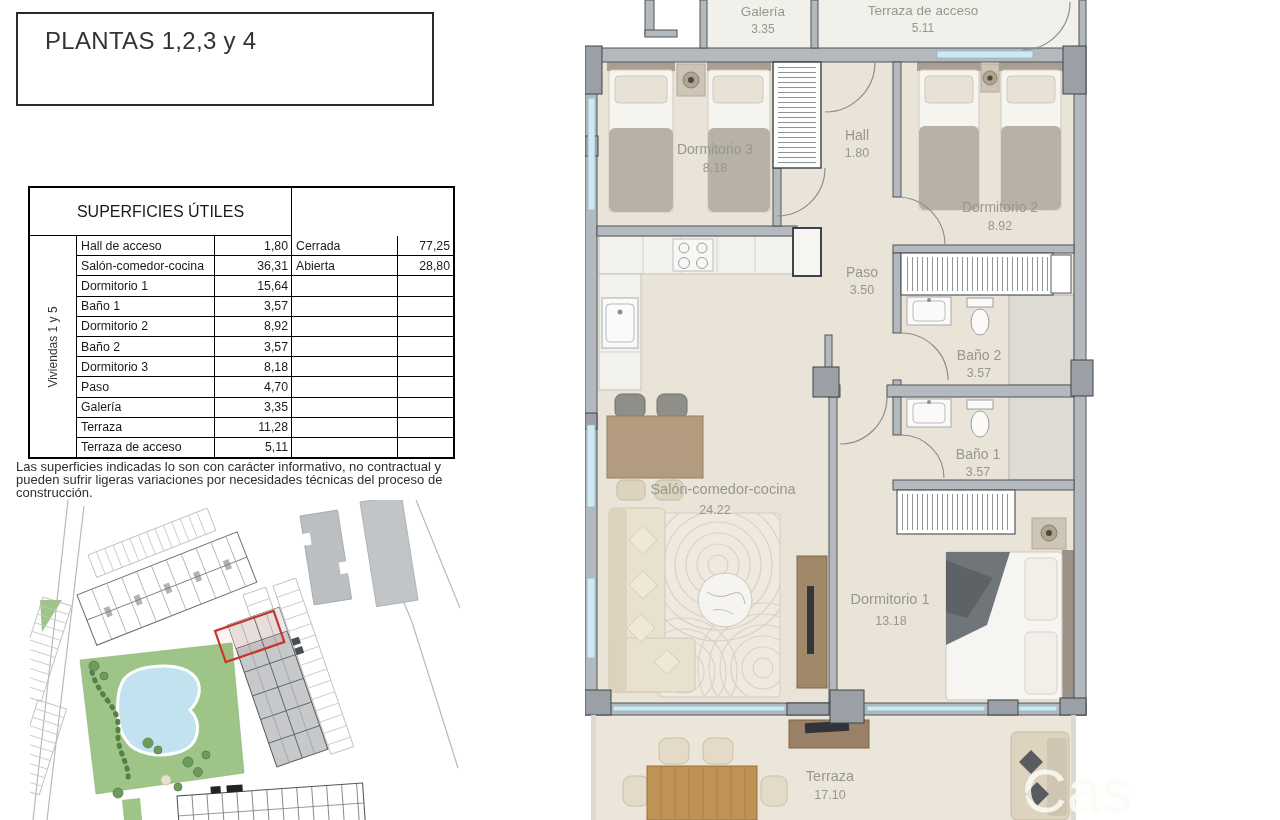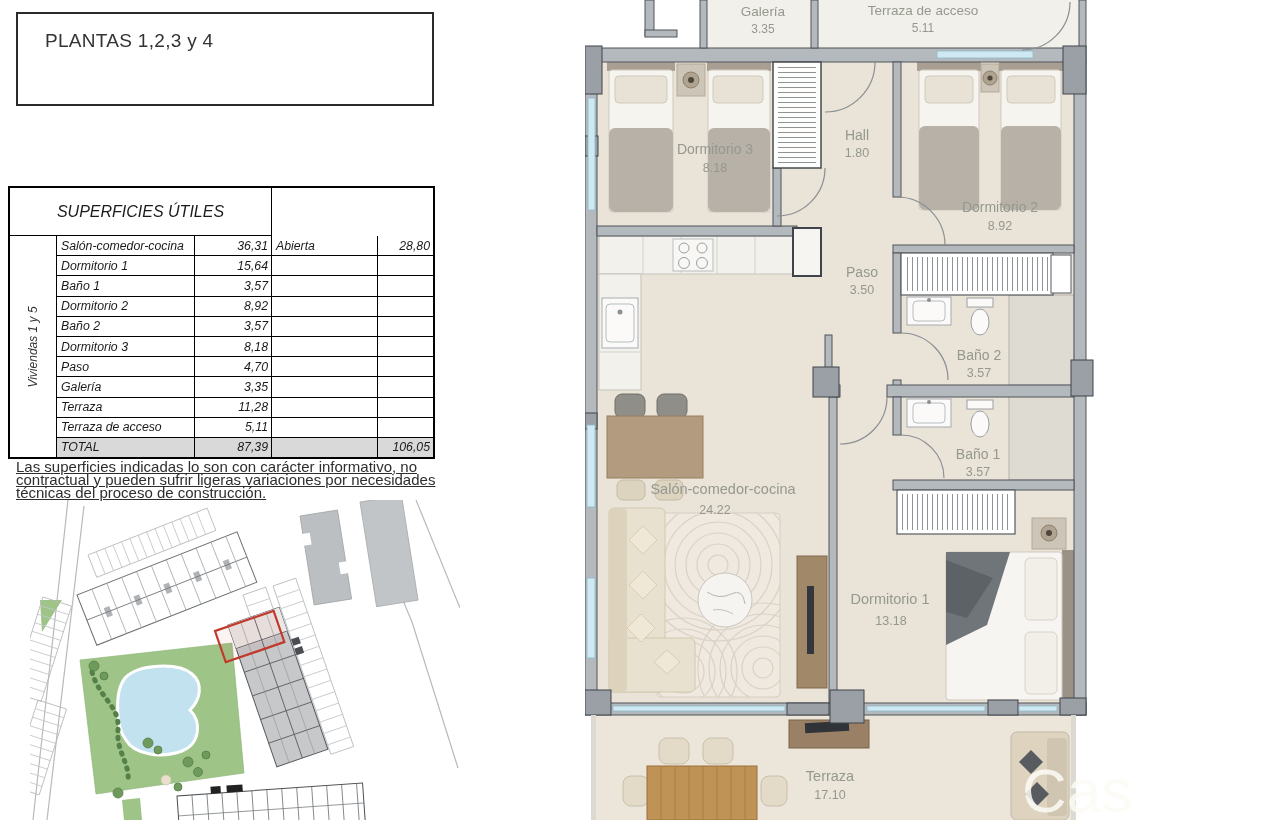--- a/index.html
+++ b/index.html
@@ -2,48 +2,48 @@
 <html><head>
 <meta charset="utf-8">
 <style>
   html,body{margin:0;padding:0;background:#fff;}
   #stage{position:relative;width:1280px;height:820px;background:#ffffff;overflow:hidden;
          font-family:"Liberation Sans",sans-serif;}
 
   
   .title-box{position:absolute;left:16px;top:12px;width:418px;height:94px;
              border:2px solid #2b2b2b;box-sizing:border-box;padding:13px 0 0 27px;
-             color:#333;font-size:19px;line-height:27px;letter-spacing:.3px;}
+             color:#333;font-size:24px;line-height:27px;letter-spacing:.3px;}
 
   
-  .stable{position:absolute;left:8px;top:186px;width:423px;
+  .stable{position:absolute;left:28px;top:186px;width:423px;
           display:grid;grid-template-columns:47px 138px 77px 106px 55px;
           grid-template-rows:48px 221px;
           border:2px solid #000;box-sizing:content-box;background:#fff;
-          color:#1a1a1a;font-size:12.3px;font-style:italic;}
+          color:#1a1a1a;font-size:12.3px;}
   .th{display:flex;align-items:center;justify-content:center;text-align:center;
       font-size:16px;border-bottom:1px solid #000;box-sizing:border-box;line-height:18px;}
   .th-left{grid-column:1/4;grid-row:1;border-right:1px solid #000;}
   .th-right{grid-column:4/6;grid-row:1;padding:0 6px;}
   .side{grid-column:1;grid-row:2;border-right:1px solid #000;display:flex;
         align-items:center;justify-content:center;overflow:hidden;}
   .side span{transform:rotate(-90deg);white-space:nowrap;font-size:12px;color:#333;}
   .rows{grid-column:2/6;grid-row:2;display:flex;flex-direction:column;}
   .trow{display:grid;grid-template-columns:138px 77px 106px 55px;flex:1;
         border-top:1px solid #000;box-sizing:border-box;}
   .trow:first-child{border-top:none;}
   .trow>div{display:flex;align-items:center;box-sizing:border-box;overflow:hidden;white-space:nowrap;}
   .c-name{padding-left:4px;border-right:1px solid #000;}
   .c-val{justify-content:flex-end;padding-right:3px;border-right:1px solid #000;}
   .c-name2{padding-left:4px;border-right:1px solid #000;}
   .c-val2{justify-content:flex-end;padding-right:3px;}
   .trow.total>div{background:#d9d9d9;}
 
-  .note{position:absolute;left:16px;top:460px;width:452px;font-size:15px;
-        line-height:13px;color:#2e2e2e;text-decoration:underline;}
+  .note{position:absolute;left:16px;top:460px;width:452px;font-size:13px;
+        line-height:13px;color:#2e2e2e;}
 
   .siteplan{position:absolute;left:30px;top:500px;}
   .floorplan{position:absolute;left:585px;top:0;}
   .plan-label{fill:#95988f;}
 </style>
 </head>
 <body>
 
 <div id="stage">
 
@@ -51,20 +51,26 @@
     <div>PLANTAS 1,2,3 y 4</div>
   </div>
 
   <div class="stable">
     <div class="th th-left">SUPERFICIES ÚTILES</div>
     <div class="side">
         <span>Viviendas 1 y 5</span>
       </div>
     <div class="rows">
       <div class="trow">
+        <div class="c-name">Hall de acceso</div>
+        <div class="c-val">1,80</div>
+        <div class="c-name2">Cerrada</div>
+        <div class="c-val2">77,25</div>
+      </div>
+      <div class="trow">
         <div class="c-name">Salón-comedor-cocina</div>
         <div class="c-val">36,31</div>
         <div class="c-name2">Abierta</div>
         <div class="c-val2">28,80</div>
       </div>
       <div class="trow">
         <div class="c-name">Dormitorio 1</div>
         <div class="c-val">15,64</div>
         <div class="c-name2"></div>
         <div class="c-val2"></div>
@@ -109,26 +115,20 @@
         <div class="c-name">Terraza</div>
         <div class="c-val">11,28</div>
         <div class="c-name2"></div>
         <div class="c-val2"></div>
       </div>
       <div class="trow">
         <div class="c-name">Terraza de acceso</div>
         <div class="c-val">5,11</div>
         <div class="c-name2"></div>
         <div class="c-val2"></div>
-      </div>
-      <div class="trow total">
-        <div class="c-name">TOTAL</div>
-        <div class="c-val">87,39</div>
-        <div class="c-name2"></div>
-        <div class="c-val2">106,05</div>
       </div>
     </div>
   </div>
 
   <div class="note">Las superficies indicadas lo son con carácter informativo, no contractual y pueden sufrir ligeras variaciones por necesidades técnicas del proceso de construcción.</div>
 
   <svg class="siteplan" width="430" height="320" viewBox="0 0 430 320">
     <g stroke="#b7babd" stroke-width="1.2" fill="none">
       <path d="M38,0 L3,320"></path>
         <path d="M54,6 L17,320"></path>

